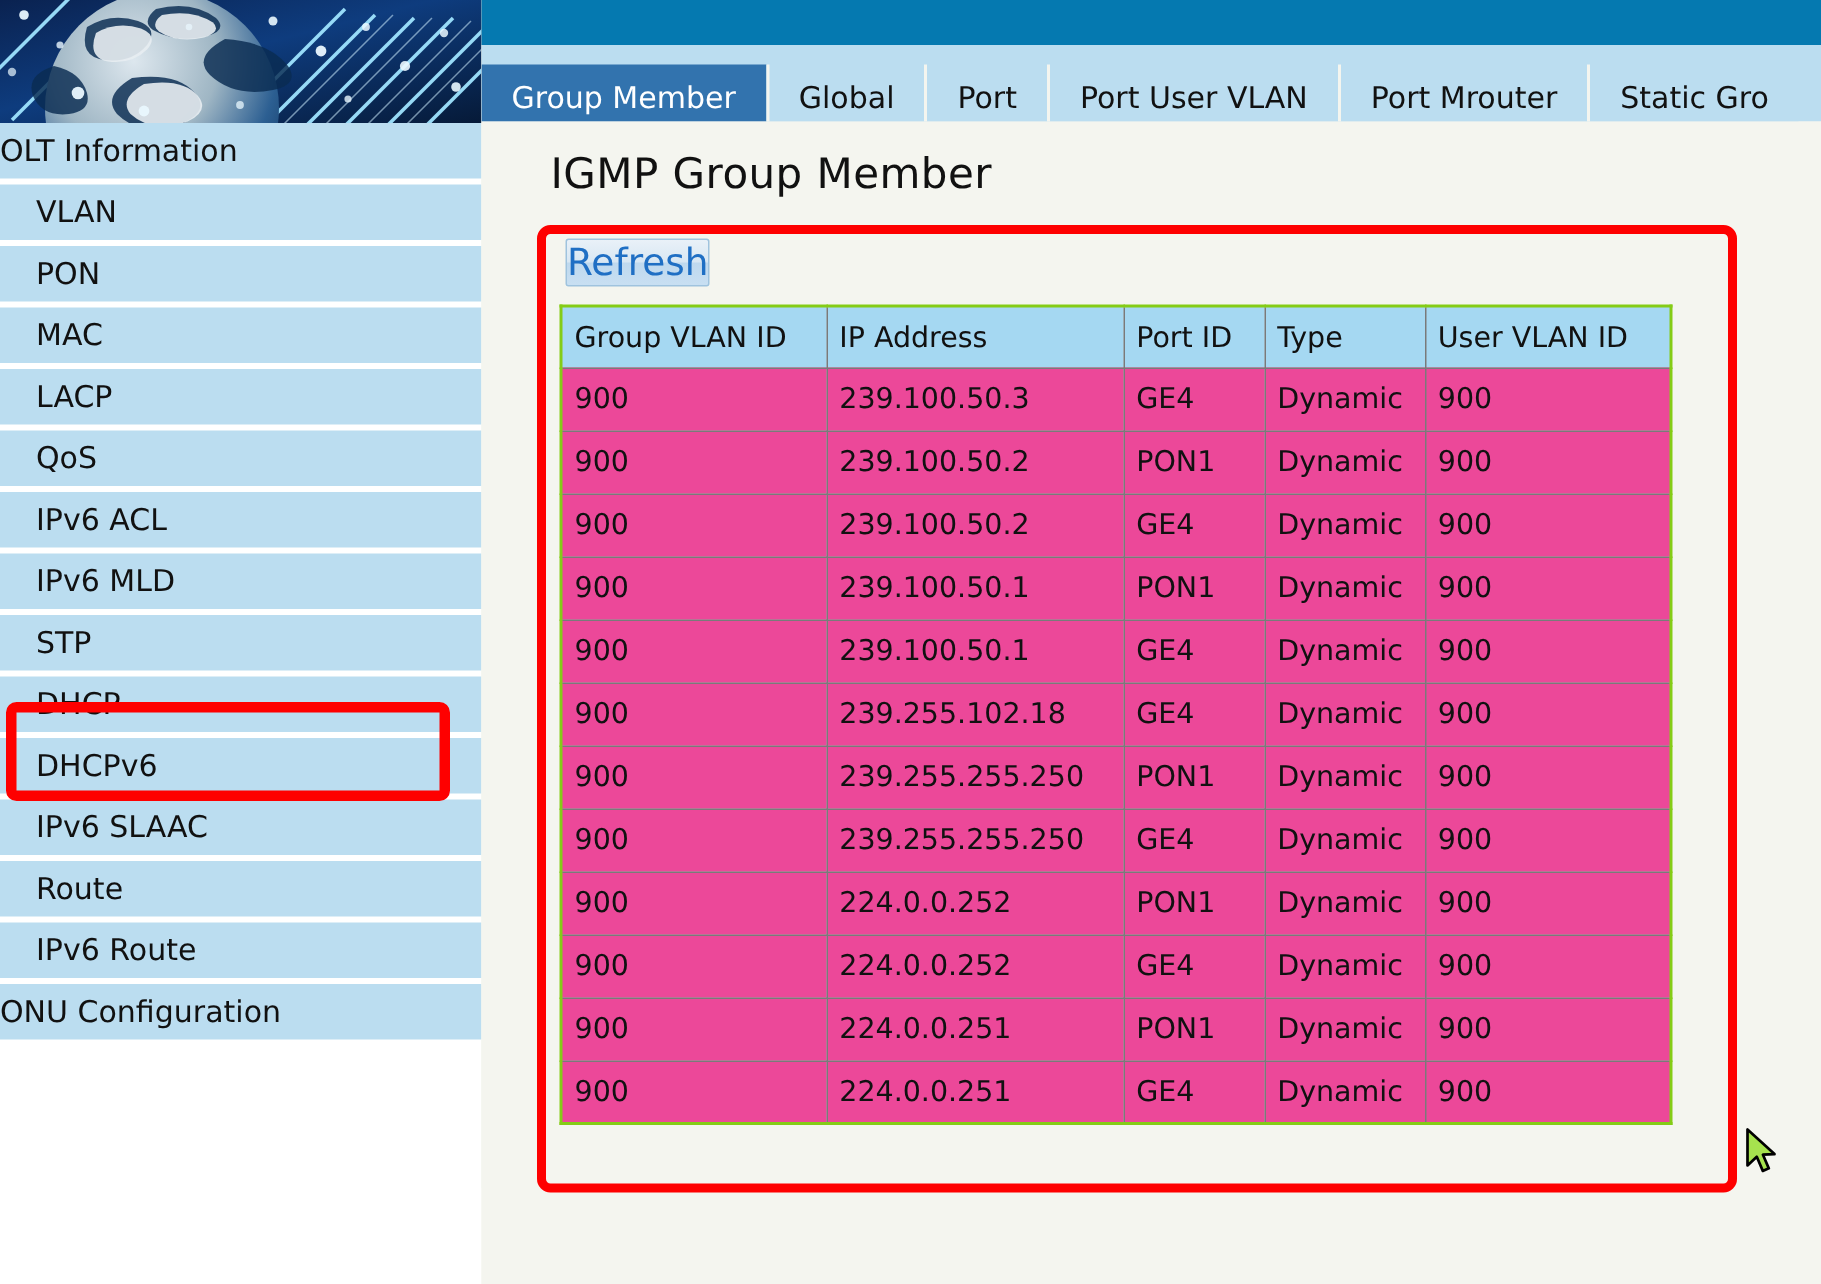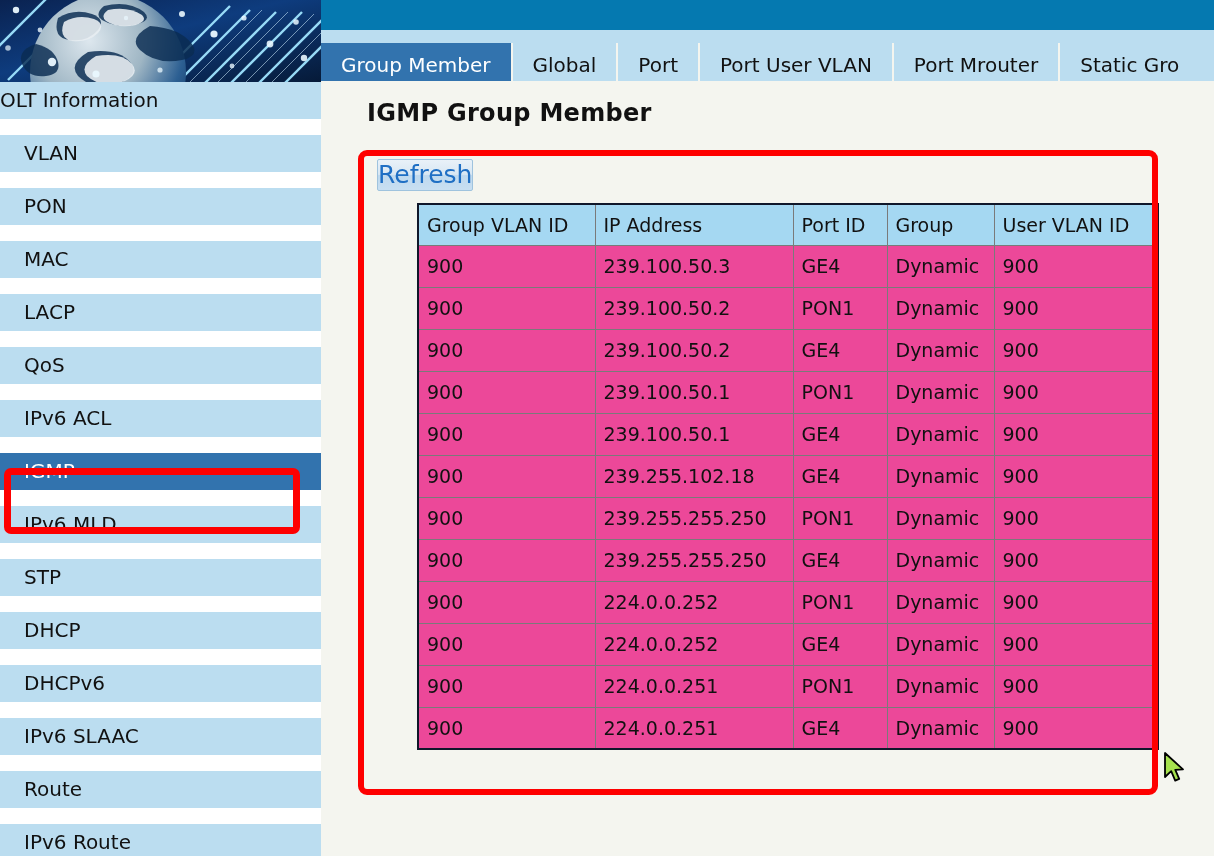--- a/index.html
+++ b/index.html
@@ -40,21 +40,21 @@
     width: 321px;
     height: 774px;
     background: #FFFFFF;
   }
   .nav-item {
     height: 37px;
     line-height: 37px;
     background: #BBDDF0;
     color: #111111;
     font-size: 20px;
-    margin-bottom: 16px;
+    margin-bottom: 4px;
     white-space: nowrap;
     overflow: hidden;
     box-sizing: border-box;
   }
   .nav-item.top    { padding-left: 0px; }
   .nav-item.sub    { padding-left: 24px; }
   .nav-item.active {
     background: #3273AE;
     color: #FFFFFF;
   }
@@ -105,22 +105,22 @@
   #content {
     position: absolute;
     left: 0; top: 81px;
     width: 893px;
     height: 775px;
     background: #F4F5EF;
   }
   #page-title {
     position: absolute;
     left: 46px; top: 18px;
-    font-size: 24px;
-    font-weight: bold;
+    font-size: 28px;
+    font-weight: normal;
     color: #111111;
     letter-spacing: 0.3px;
   }
 
   
   #panel-highlight {
     position: absolute;
     left: 37px; top: 69px;
     width: 800px;
     height: 645px;
@@ -144,23 +144,22 @@
     text-align: center;
     line-height: 30px;
     cursor: pointer;
     box-sizing: border-box;
   }
 
   #data-table {
     position: absolute;
     left: 52px; top: 122px;
     border-collapse: collapse;
-    border: 2px solid #0f172a;
+    border: 2px solid #84cc16;
     background: #F7F8F2;
-    margin-left: 44px;
   }
   #data-table th, #data-table td {
     border: 1px solid #7A7A7A;
     font-size: 19px;
     font-weight: normal;
     text-align: left;
     padding: 0 8px;
     height: 42px;
     color: #111111;
     white-space: nowrap;
@@ -278,21 +277,20 @@
   </div>
 
   <div id="sidebar">
       <div class="nav-item top">OLT Information</div>
       <div class="nav-item sub">VLAN</div>
       <div class="nav-item sub">PON</div>
       <div class="nav-item sub">MAC</div>
       <div class="nav-item sub">LACP</div>
       <div class="nav-item sub">QoS</div>
       <div class="nav-item sub">IPv6 ACL</div>
-      <div class="nav-item sub active">IGMP</div>
       <div class="nav-item sub">IPv6 MLD</div>
       <div class="nav-item sub">STP</div>
       <div class="nav-item sub">DHCP</div>
       <div class="nav-item sub">DHCPv6</div>
       <div class="nav-item sub">IPv6 SLAAC</div>
       <div class="nav-item sub">Route</div>
       <div class="nav-item sub">IPv6 Route</div>
       <div class="nav-item top">ONU Configuration</div>
     </div>
 
@@ -310,21 +308,21 @@
     <div id="page-title">IGMP Group Member</div>
 
     <div id="refresh-btn">Refresh</div>
 
     <table id="data-table">
       <thead>
         <tr>
             <th class="col-gvid">Group VLAN ID</th>
             <th class="col-ip">IP Address</th>
             <th class="col-port">Port ID</th>
-            <th class="col-type">Group</th>
+            <th class="col-type">Type</th>
             <th class="col-uvid">User VLAN ID</th>
           </tr>
       </thead>
       <tbody>
           <tr>
             <td class="col-gvid">900</td>
             <td class="col-ip">239.100.50.3</td>
             <td class="col-port">GE4</td>
             <td class="col-type">Dynamic</td>
             <td class="col-uvid">900</td>

